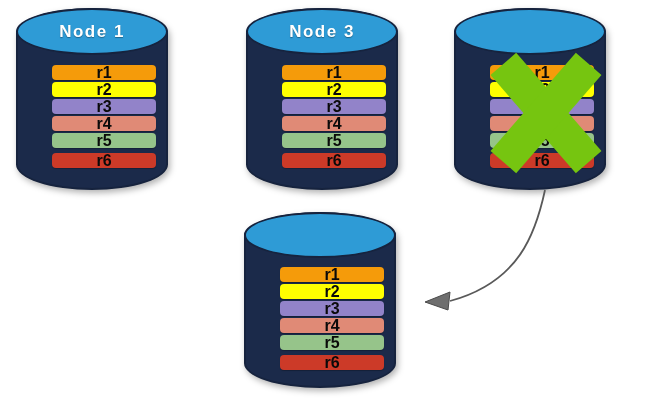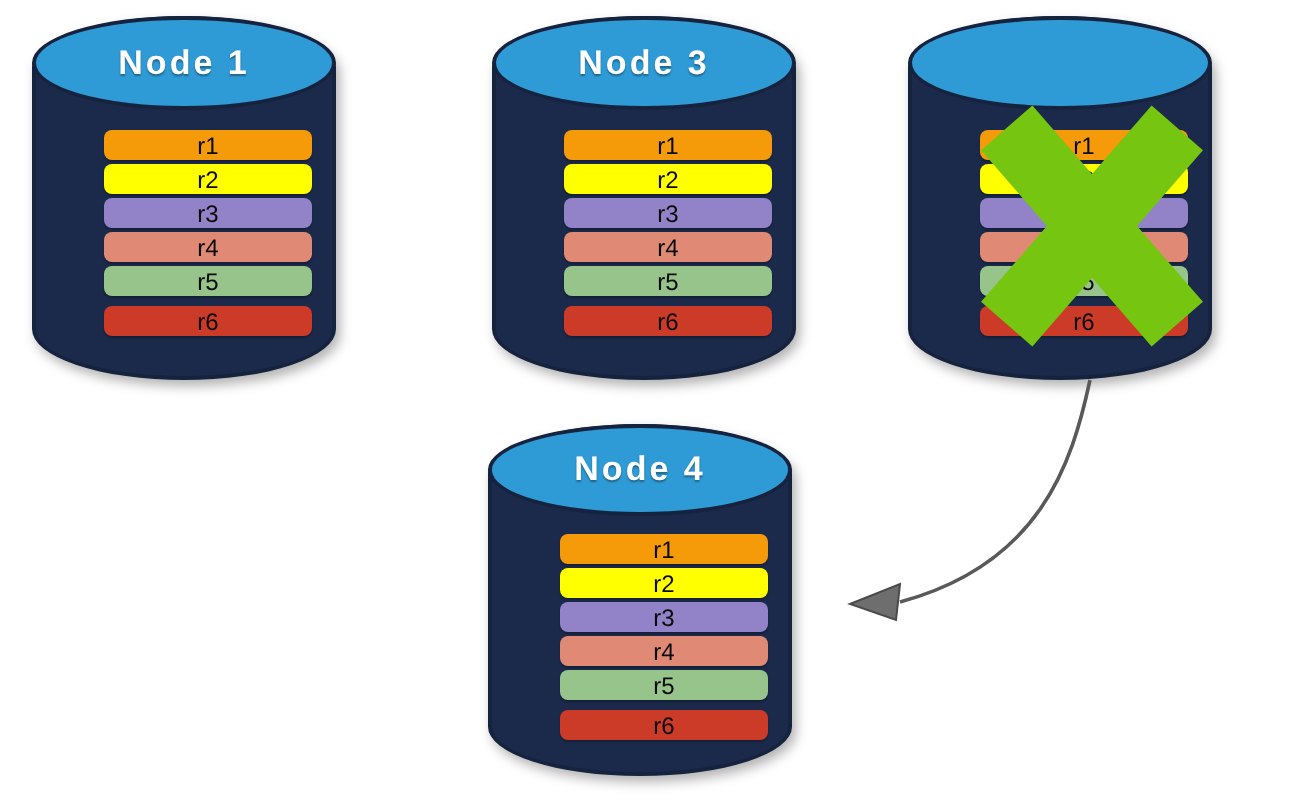--- a/index.html
+++ b/index.html
@@ -69,22 +69,22 @@
     height: 100%;
   }
   .row-bar {
     position: absolute;
     height: 15px;
     border-radius: 4px;
     display: flex;
     align-items: center;
     justify-content: center;
     color: #0a0a0a;
-    font-weight: normal;
-    font-size: 12px;
+    font-weight: bold;
+    font-size: 16px;
     box-sizing: border-box;
     box-shadow: 0 1px 1px rgba(0,0,0,0.25);
   }
 
   
   .x-mark {
     position: absolute;
     pointer-events: none;
   }
   .x-mark .stroke {
@@ -193,21 +193,20 @@
   </div>
 
   <div class="x-mark" style="left:488px; top:44px; width:116px; height:138px;">
     <div class="stroke a"></div>
     <div class="stroke b"></div>
   </div>
 
   <div class="node" style="left:244px; top:212px; width:152px; height:176px;">
     <div class="node-body"></div>
     <div class="node-top"></div>
-    <div class="node-title">Node  4</div>
     <div class="rows">
       <div class="row-bar" style="left:36px; width:104px; top:55px; background:#F59B0A;">
         <span>r1</span>
       </div>
       <div class="row-bar" style="left:36px; width:104px; top:72px; background:#FFFF00;">
         <span>r2</span>
       </div>
       <div class="row-bar" style="left:36px; width:104px; top:89px; background:#9283C9;">
         <span>r3</span>
       </div>

